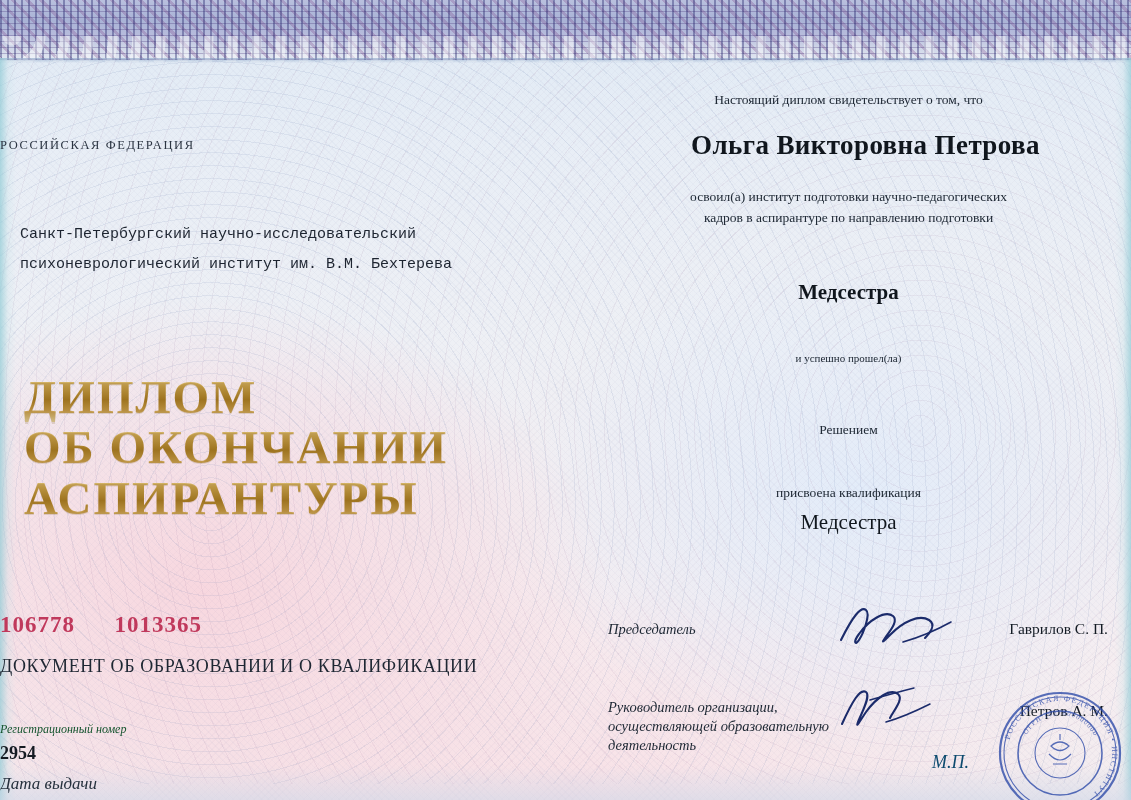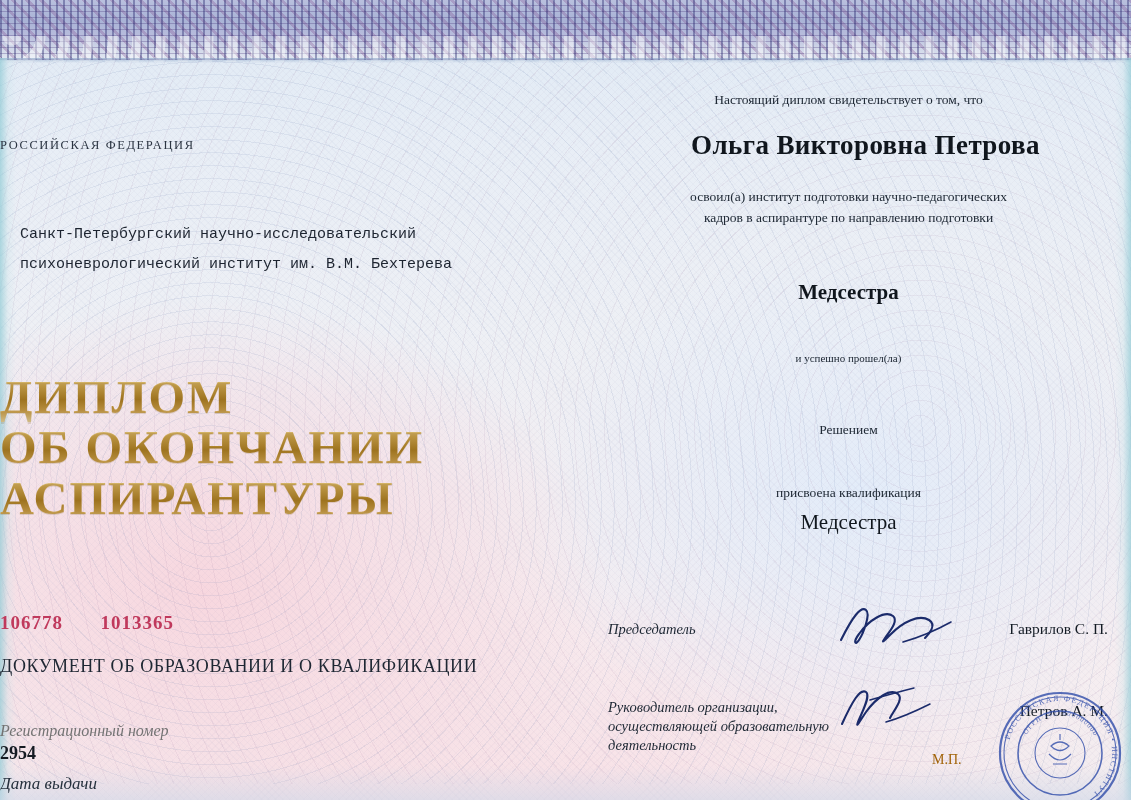--- a/index.html
+++ b/index.html
@@ -131,64 +131,65 @@
     line-height: 30px;
     color: #1d2430;
     font-family: Liberation Mono, monospace;
   }
   .institute div { white-space: nowrap; }
 
   .title-block {
     position: absolute;
     left: 0; top: 310px;
     width: 566px;
+    padding-left: 24px;
   }
   .title-line {
     font-family: "Liberation Serif", serif;
     font-weight: bold;
     letter-spacing: 2px;
     line-height: 1.07;
     background: linear-gradient(180deg, #e8d9a8 0%, #caa44e 28%, #a67b22 55%, #c49a47 76%, #e3d3a0 100%);
     -webkit-background-clip: text;
     background-clip: text;
     color: transparent;
     text-shadow: 0 1px 0 rgba(120,85,20,0.18);
   }
   .title-1 { font-size: 47px; }
   .title-2 { font-size: 47px; }
   .title-3 { font-size: 47px; }
 
   .numbers {
     position: absolute;
     left: 0; top: 550px;
     width: 566px;
-    font-size: 19px;
+    font-size: 23px;
     font-weight: bold;
     letter-spacing: 1px;
     color: #c0395c;
     font-family: "Liberation Serif", serif;
   }
   .numbers .gap { display: inline-block; width: 26px; }
 
   .doc-sub {
     position: absolute;
     left: 0; top: 594px;
     width: 566px;
     font-size: 18px;
     letter-spacing: 0.6px;
     color: #1e2733;
   }
 
   .reg-label {
     position: absolute;
     left: 0; top: 660px;
     width: 566px;
-    font-size: 16px;
+    font-size: 12px;
     font-style: italic;
-    color: #737373;
+    color: #14532d;
   }
   .reg-value {
     position: absolute;
     left: 0; top: 681px;
     width: 566px;
     font-size: 18px;
     font-weight: bold;
     color: #141a22;
   }
   .date-label {
@@ -297,22 +298,23 @@
     font-size: 15.5px;
     color: #141c25;
     text-align: right;
     white-space: nowrap;
   }
   .sign-name-2 { top: 12px; }
 
   .mp {
     position: absolute;
     left: 366px; top: 690px;
-    font-size: 14px;
-    color: #a16207;
+    font-size: 18px;
+    font-style: italic;
+    color: #0c4a6e;
   }
 
   .scribble { position: absolute; }
   .scribble svg { display: block; }
 
   
   .stamp {
     position: absolute;
     left: 427px; top: 624px;
     width: 134px;

